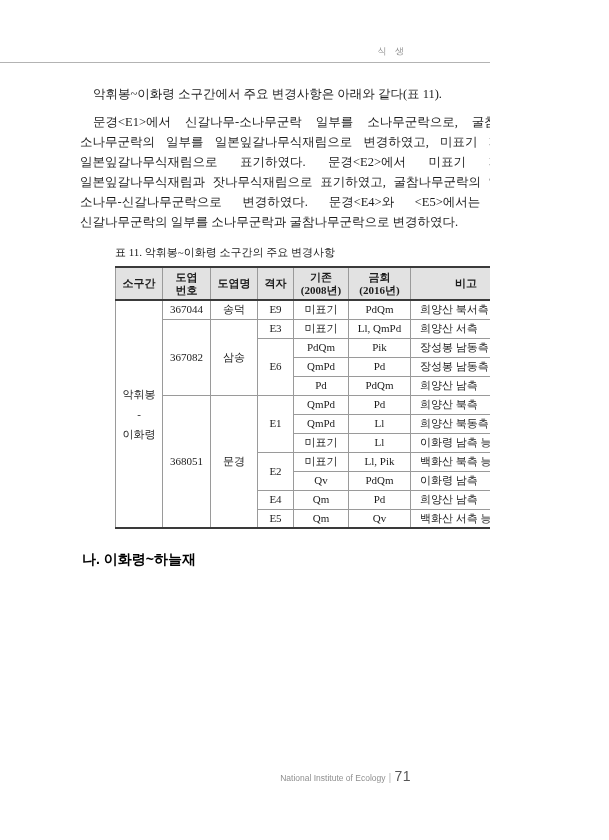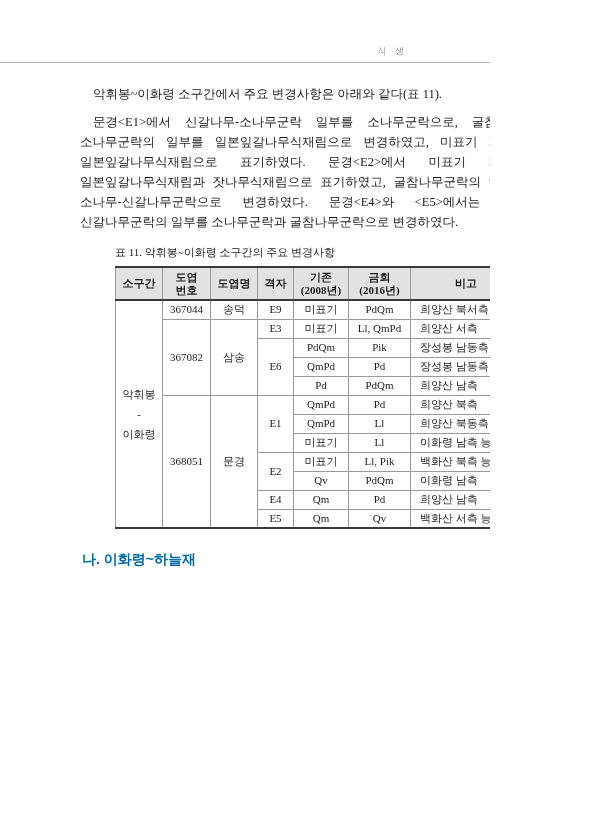--- a/index.html
+++ b/index.html
@@ -49,21 +49,21 @@
   }
   table.change-table thead th {
     background: #e2e2e2; height: 33px;
     border-bottom: 2px solid #3a3a3a; font-weight: bold;
   }
   table.change-table td.col-remark { text-align: left; padding-left: 9px; }
   table.change-table td.cell-span-section { line-height: 20px; }
   
   .section-heading {
     font-family: "Liberation Sans", "DejaVu Sans", sans-serif;
-    font-weight: bold; font-size: 14px; color: #0369a1;
+    font-weight: bold; font-size: 14px; color: #000000;
     margin: 20px 0 6px 2px; text-align: left; text-indent: 0;
   }
   
   .footer {
     position: absolute; top: 768px; right: 79px;
     font-family: "Liberation Sans", "DejaVu Sans", sans-serif;
     font-size: 8.5px; color: #8f8f8f; white-space: nowrap;
   }
   .footer .bar { color: #bdbdbd; font-size: 11px; margin: 0 3px; }
   .footer .pagenum { font-size: 14px; color: #555; letter-spacing: 0.5px; }
@@ -192,14 +192,17 @@
             <td>Qm</td>
             <td>Qv</td>
             <td class="col-remark">백화산 서측 능선부</td>
           </tr>
         </tbody>
     </table>
 
     <div class="section-heading">나. 이화령~하늘재</div>
   </div>
 
+  <div class="footer">
+    <span>National Institute of Ecology</span><span class="bar">|</span><span class="pagenum">71</span>
+  </div>
 
 </div>
 
 </body></html>

